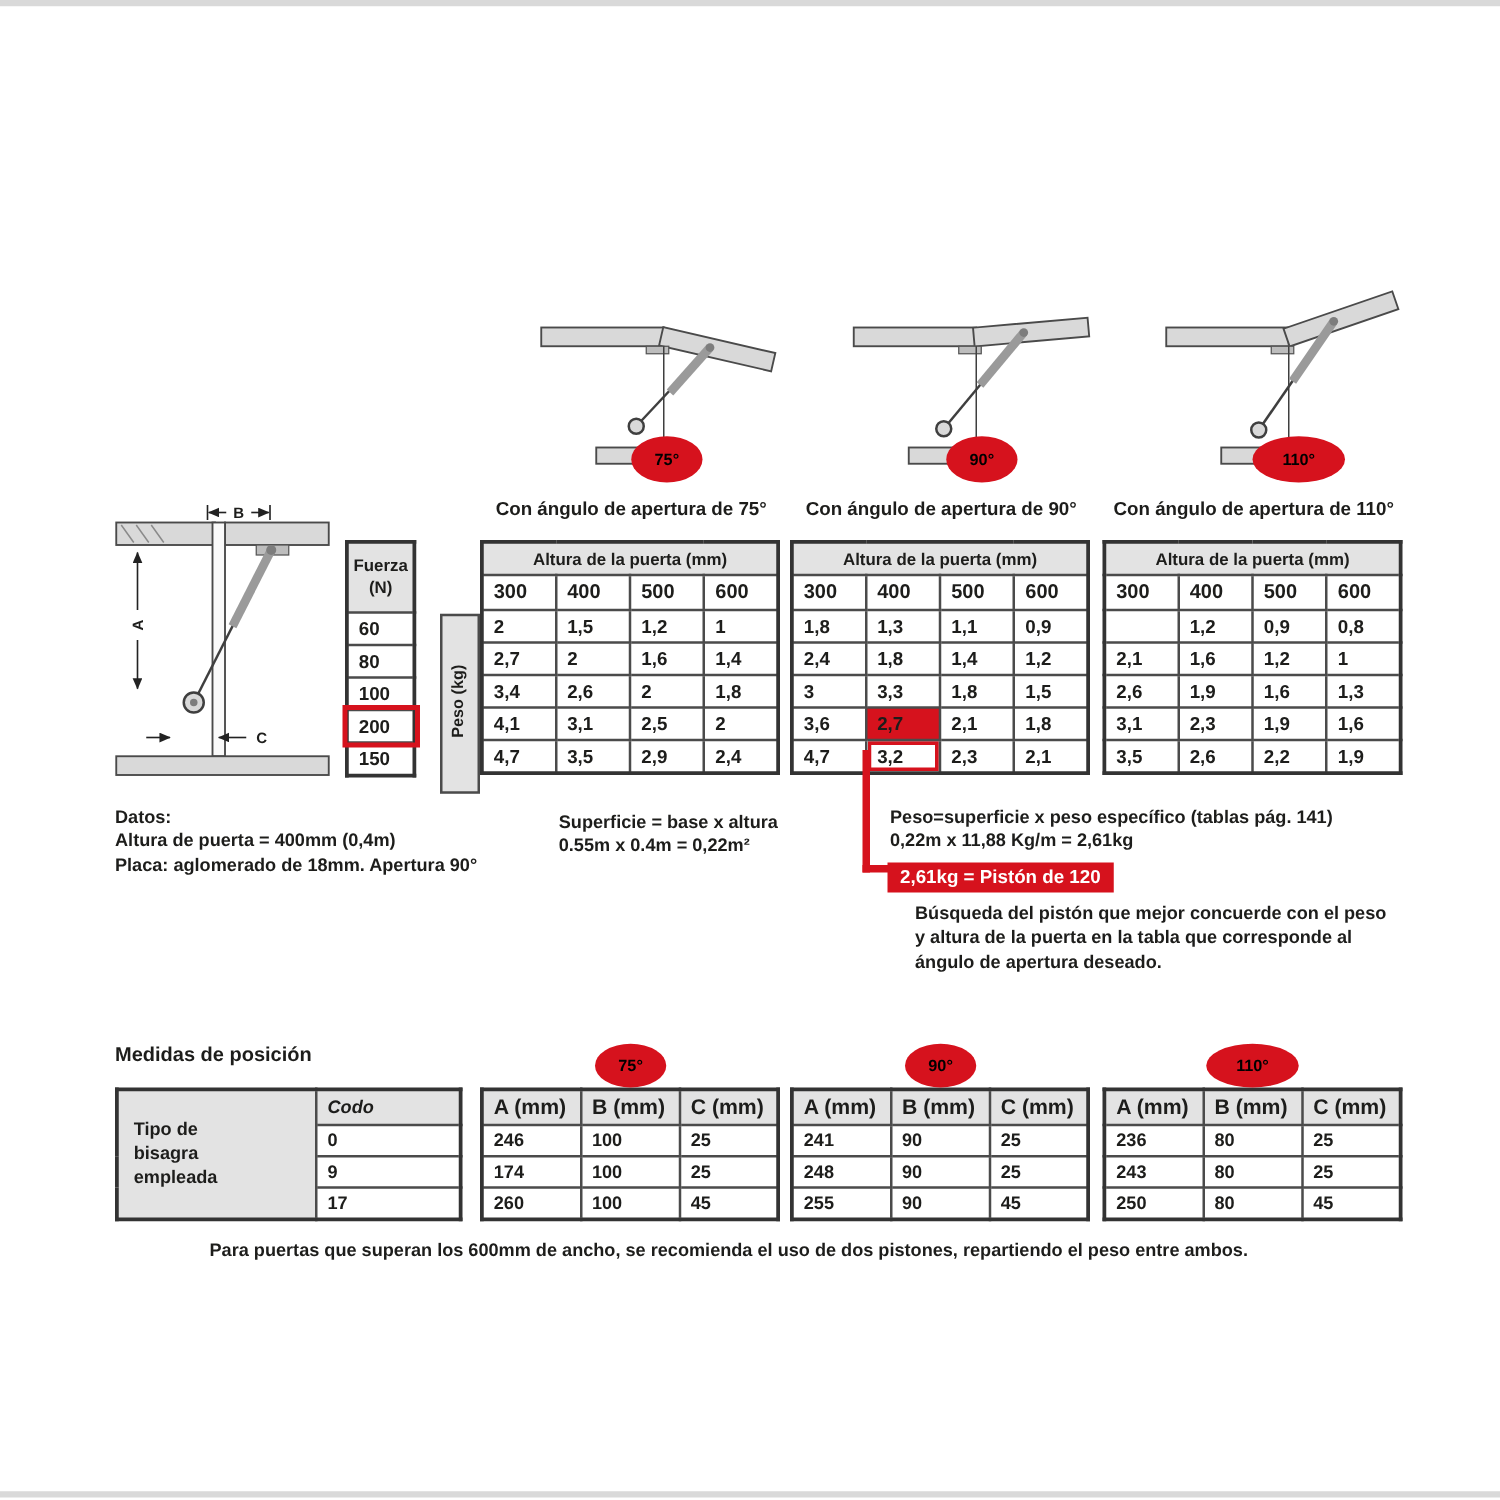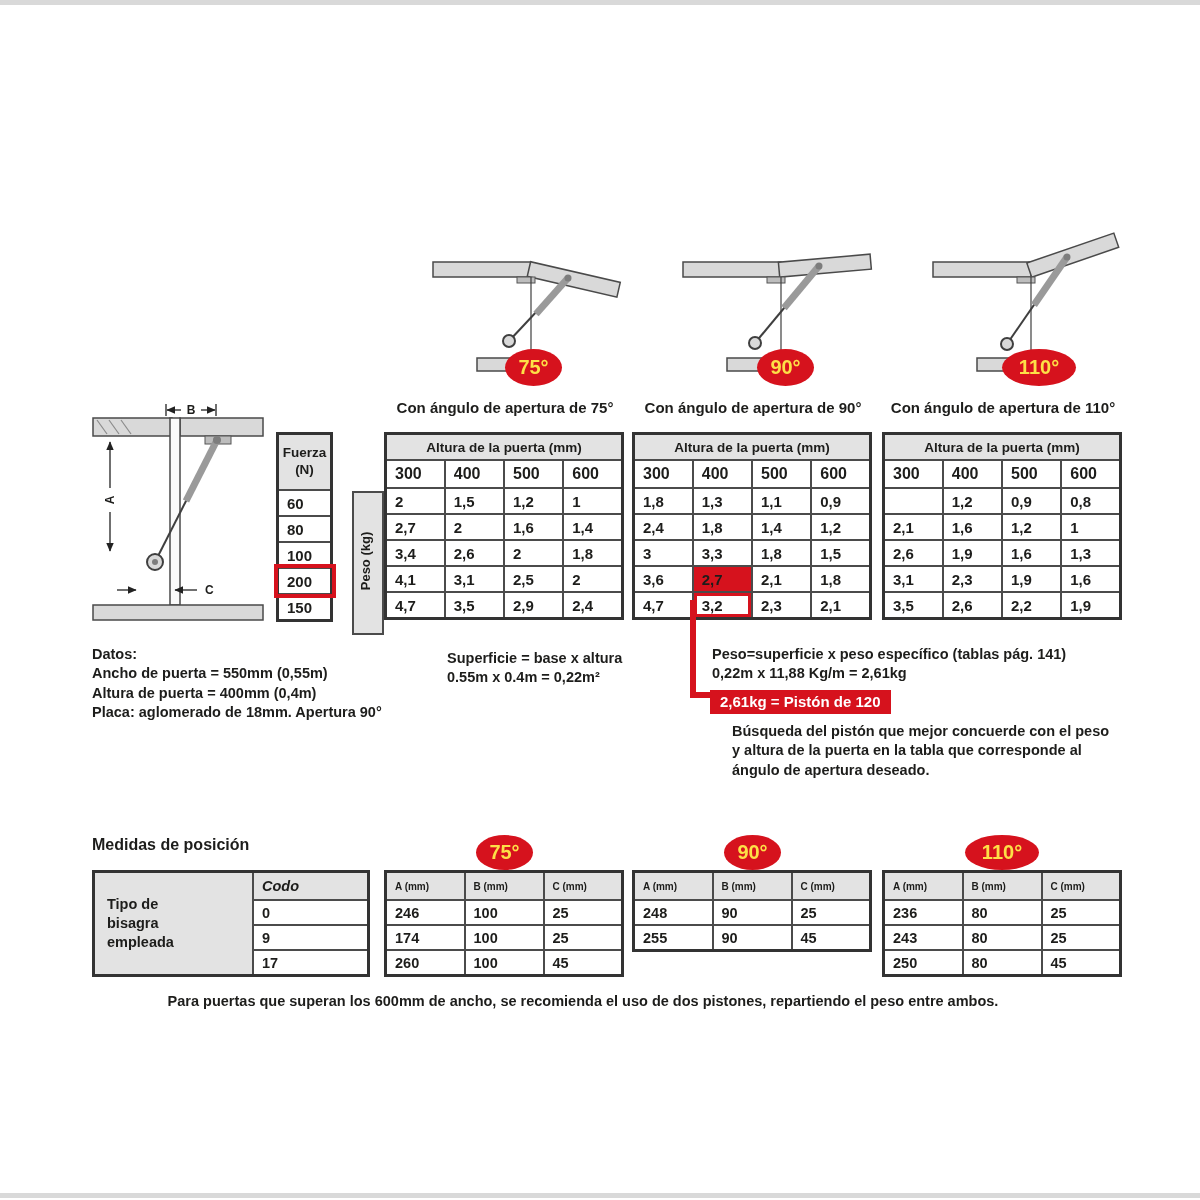--- a/index.html
+++ b/index.html
@@ -18,35 +18,35 @@
   table.t{border-collapse:collapse;position:absolute;table-layout:fixed;background:#fff;border:3px solid #333;}
   table.t th,table.t td{border:2px solid var(--border);color:var(--ink);font-weight:700;
     padding:0 0 0 8px;text-align:left;vertical-align:middle;}
   .wt{width:240px;}
   .wt .span{background:var(--grayhead);text-align:center;font-size:13.5px;height:24px;padding:0;}
   .wt .col{font-size:16px;height:26px;}
   .wt td{font-size:15px;height:24px;}
   td.hl{background:var(--red);color:#fff;}
   td.outl{box-shadow:inset 0 0 0 3px var(--red);}
   .pt{width:240px;}
-  .pt th{background:var(--grayhead);font-size:10px;height:26px;}
+  .pt th{background:var(--grayhead);font-size:17px;height:26px;}
   .pt td{font-size:14.5px;height:23px;}
   #hingeT{width:278px;}
   #hingeT th{background:var(--grayhead);font-size:14.5px;height:26px;font-style:italic;}
   #hingeT td{font-size:14.5px;height:23px;}
   #hingeT td.side{background:var(--grayhead);white-space:pre-line;font-size:14.5px;
     padding-left:12px;width:145px;line-height:1.3;}
   #fz{width:57px;}
   #fz th{background:var(--grayhead);font-size:13.5px;white-space:pre-line;height:54px;
     text-align:center;padding:0;line-height:1.25;}
   #fz td{font-size:15px;height:24px;}
   #fz td.fz-hl{outline:4px solid var(--red);outline-offset:0;position:relative;z-index:5;}
   
-  .badge{position:absolute;background:var(--red);color:#fde047;border-radius:50%;
-    display:flex;align-items:center;justify-content:center;font-weight:700;font-size:20px;z-index:6;}
+  .badge{position:absolute;background:var(--red);color:#000000;border-radius:50%;
+    display:flex;align-items:center;justify-content:center;font-weight:700;font-size:13px;z-index:6;}
   .caption{position:absolute;width:250px;text-align:center;font-size:15px;font-weight:700;}
   .txt{position:absolute;font-weight:700;font-size:14.5px;line-height:1.34;}
   #pesoStrip{position:absolute;left:352px;top:491px;width:28px;height:140px;background:var(--grayhead);
     border:2px solid var(--border);}
   #pesoStrip span{position:absolute;left:-58px;top:56px;width:140px;height:24px;
     transform:rotate(-90deg);text-align:center;font-weight:700;font-size:13px;line-height:24px;display:block;}
   #redbox{position:absolute;left:710px;top:690px;background:var(--red);color:#fff;
     font-weight:700;font-size:15px;padding:3px 10px 4px;z-index:6;}
   .conn{position:absolute;background:var(--red);z-index:4;}
   svg{position:absolute;overflow:visible;}
@@ -302,21 +302,20 @@
           <td class="">1,9</td>
         </tr>
       </tbody>
     </table>
 
   <div class="conn" style="left:690px;top:600px;width:6px;height:98px;"></div>
   <div class="conn" style="left:690px;top:692px;width:24px;height:6px;"></div>
 
   <div class="txt" style="left:92px;top:645px;width:350px;">
     <div>Datos:</div>
-    <div>Ancho de puerta = 550mm (0,55m)</div>
     <div>Altura de puerta = 400mm (0,4m)</div>
     <div>Placa: aglomerado de 18mm. Apertura 90°</div>
   </div>
 
   <div class="txt" style="left:447px;top:649px;width:270px;">
     <div>Superficie = base x altura</div>
     <div>0.55m x 0.4m = 0,22m²</div>
   </div>
 
   <div class="txt" style="left:712px;top:645px;width:420px;">
@@ -379,20 +378,25 @@
       </tbody>
     </table>
   <table class="t pt" id="pt1" style="left:632px;top:870px;">
       <tbody>
         <tr>
           <th>A (mm)</th>
           <th>B (mm)</th>
           <th>C (mm)</th>
         </tr>
         <tr>
+          <td>241</td>
+          <td>90</td>
+          <td>25</td>
+        </tr>
+        <tr>
           <td>248</td>
           <td>90</td>
           <td>25</td>
         </tr>
         <tr>
           <td>255</td>
           <td>90</td>
           <td>45</td>
         </tr>
       </tbody>

